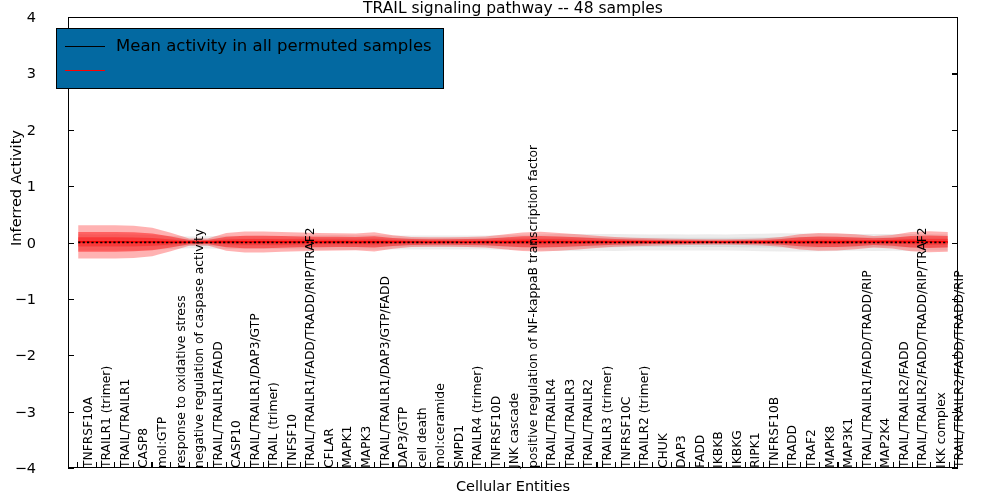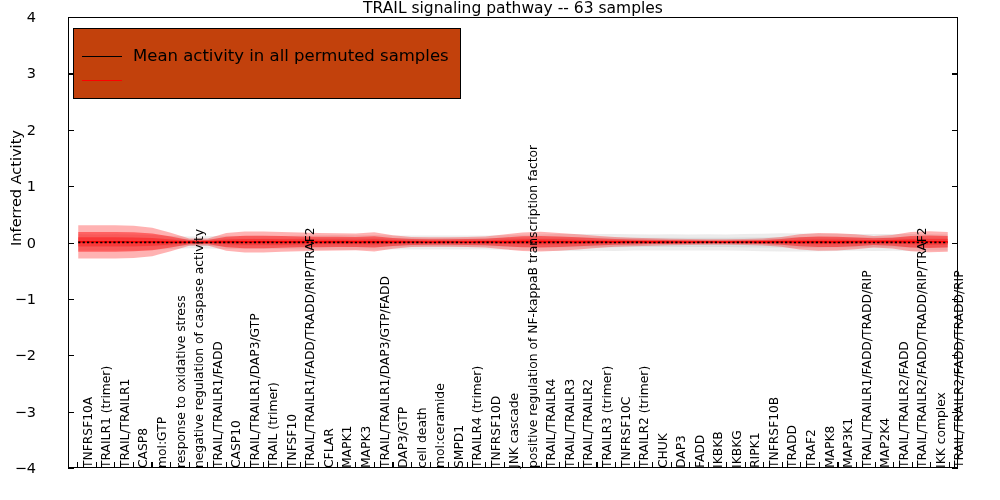--- a/index.html
+++ b/index.html
@@ -41,34 +41,34 @@
   .xtick-mark{position:absolute;top:462px;width:1.1px;height:6px;background:#000;}
   .xtick-label{
     position:absolute;top:468px;height:0;
     font-size:12.3px;line-height:12.3px;white-space:nowrap;
     transform-origin:left top;transform:rotate(-90deg);
     text-align:left;
   }
 
   
   #legend{
-    position:absolute;left:73px;top:28px;
-    border:1.1px solid #000;background:#c2410c;
-    padding:15px 11px 6px 8px;box-sizing:border-box;
+    position:absolute;left:56px;top:28px;
+    border:1.1px solid #000;background:#0369a1;
+    padding:5px 11px 6px 8px;box-sizing:border-box;
   }
   .legend-row{display:flex;align-items:center;height:24px;}
   .legend-swatch{width:40px;height:0;border-top-width:1.6px;border-top-style:solid;margin-right:11px;}
   .legend-text{font-size:16.5px;white-space:nowrap;line-height:16px;}
 </style>
 </head>
 <body>
 
 <div id="figure">
 
-  <div id="chart-title">TRAIL signaling pathway -- 63 samples</div>
+  <div id="chart-title">TRAIL signaling pathway -- 48 samples</div>
 
   <div id="y-axis-label">Inferred Activity</div>
 
   <div id="plot-area">
     <svg id="bands-svg" viewBox="0 0 890 451" preserveAspectRatio="none">
         <polygon points="9.27,217.33 27.81,217.38 46.35,217.33 64.90,217.38 83.44,218.06 101.98,218.85 120.52,219.52 139.06,219.29 157.60,218.79 176.15,218.85 194.69,218.79 213.23,218.85 231.77,218.35 250.31,218.11 268.85,218.06 287.40,218.11 305.94,218.06 324.48,218.41 343.02,218.35 361.56,218.41 380.10,218.35 398.65,218.41 417.19,218.35 435.73,218.11 454.27,217.77 472.81,217.38 491.35,216.89 509.90,216.94 528.44,216.89 546.98,216.94 565.52,217.33 584.06,217.38 602.60,217.33 621.15,217.38 639.69,217.33 658.23,217.38 676.77,216.89 695.31,216.65 713.85,216.30 732.40,216.36 750.94,216.59 769.48,216.94 788.02,216.89 806.56,216.94 825.10,216.89 843.65,216.94 862.19,217.33 880.73,217.38 880.73,233.51 862.19,233.45 843.65,233.94 825.10,233.89 806.56,233.94 788.02,233.89 769.48,233.94 750.94,234.18 732.40,234.53 713.85,234.47 695.31,234.24 676.77,233.89 658.23,233.51 639.69,233.45 621.15,233.51 602.60,233.45 584.06,233.51 565.52,233.45 546.98,233.94 528.44,233.89 509.90,233.94 491.35,233.89 472.81,233.51 454.27,233.01 435.73,232.77 417.19,232.42 398.65,232.48 380.10,232.42 361.56,232.48 343.02,232.42 324.48,232.48 305.94,232.72 287.40,232.77 268.85,232.72 250.31,232.77 231.77,232.42 213.23,232.04 194.69,231.98 176.15,232.04 157.60,231.98 139.06,231.60 120.52,231.25 101.98,232.04 83.44,232.72 64.90,233.51 46.35,233.45 27.81,233.51 9.27,233.45" fill="#8a8a8a" fill-opacity="0.16" stroke="none"></polygon>
         <polygon points="9.27,220.74 27.81,220.79 46.35,220.74 64.90,220.79 83.44,221.16 101.98,221.64 120.52,222.00 139.06,221.89 157.60,221.58 176.15,221.64 194.69,221.58 213.23,221.64 231.77,221.33 250.31,221.22 268.85,221.16 287.40,221.22 305.94,221.16 324.48,221.38 343.02,221.33 361.56,221.38 380.10,221.33 398.65,221.38 417.19,221.33 435.73,221.22 454.27,220.99 472.81,220.79 491.35,220.48 509.90,220.54 528.44,220.48 546.98,220.54 565.52,220.74 584.06,220.79 602.60,220.74 621.15,220.79 639.69,220.74 658.23,220.79 676.77,220.48 695.31,220.37 713.85,220.14 732.40,220.20 750.94,220.31 769.48,220.54 788.02,220.48 806.56,220.54 825.10,220.48 843.65,220.54 862.19,220.74 880.73,220.79 880.73,230.09 862.19,230.04 843.65,230.35 825.10,230.29 806.56,230.35 788.02,230.29 769.48,230.35 750.94,230.46 732.40,230.69 713.85,230.63 695.31,230.52 676.77,230.29 658.23,230.09 639.69,230.04 621.15,230.09 602.60,230.04 584.06,230.09 565.52,230.04 546.98,230.35 528.44,230.29 509.90,230.35 491.35,230.29 472.81,230.09 454.27,229.78 435.73,229.67 417.19,229.45 398.65,229.50 380.10,229.45 361.56,229.50 343.02,229.45 324.48,229.50 305.94,229.62 287.40,229.67 268.85,229.62 250.31,229.67 231.77,229.45 213.23,229.25 194.69,229.19 176.15,229.25 157.60,229.19 139.06,229.00 120.52,228.77 101.98,229.25 83.44,229.62 64.90,230.09 46.35,230.04 27.81,230.09 9.27,230.04" fill="#9a9a9a" fill-opacity="0.2" stroke="none"></polygon>
         <polygon points="9.27,208.08 27.81,208.08 46.35,208.08 64.90,208.70 83.44,210.67 101.98,215.75 120.52,221.44 139.06,221.58 157.60,216.01 176.15,214.39 194.69,214.39 213.23,215.01 231.77,215.58 250.31,215.95 268.85,216.25 287.40,216.50 305.94,215.15 324.48,218.11 343.02,220.03 361.56,220.28 380.10,220.28 398.65,220.03 417.19,219.36 435.73,217.38 454.27,215.41 472.81,214.79 491.35,215.84 509.90,217.13 528.44,218.62 546.98,219.92 565.52,220.72 584.06,221.22 602.60,221.77 621.15,222.02 639.69,222.26 658.23,222.26 676.77,222.02 695.31,221.46 713.85,219.92 732.40,217.13 750.94,215.89 769.48,216.14 788.02,217.33 806.56,219.01 825.10,217.89 843.65,215.04 862.19,214.22 880.73,214.85 880.73,234.69 862.19,235.31 843.65,234.38 825.10,231.53 806.56,230.42 788.02,232.21 769.48,233.51 750.94,233.75 732.40,232.51 713.85,229.84 695.31,228.41 676.77,227.97 658.23,227.72 639.69,227.72 621.15,227.97 602.60,228.22 584.06,228.66 565.52,229.15 546.98,229.84 528.44,231.02 509.90,232.51 491.35,233.70 472.81,234.63 454.27,234.01 435.73,232.27 417.19,230.52 398.65,229.95 380.10,229.71 361.56,229.71 343.02,229.95 324.48,231.76 305.94,234.50 287.40,233.37 268.85,233.62 250.31,233.81 231.77,234.18 213.23,234.86 194.69,235.48 176.15,235.48 157.60,233.87 139.06,228.52 120.52,228.88 101.98,234.35 83.44,239.20 64.90,240.95 46.35,241.57 27.81,241.57 9.27,241.57" fill="#ff0000" fill-opacity="0.3" stroke="none"></polygon>
         <polygon points="9.27,214.93 27.81,214.93 46.35,214.93 64.90,215.30 83.44,216.51 101.98,219.55 120.52,222.96 139.06,223.00 157.60,219.66 176.15,218.71 194.69,218.71 213.23,219.07 231.77,219.38 250.31,219.60 268.85,219.81 287.40,219.95 305.94,219.11 324.48,220.91 343.02,222.06 361.56,222.21 380.10,222.21 398.65,222.06 417.19,221.64 435.73,220.43 454.27,219.21 472.81,218.85 491.35,219.49 509.90,220.28 528.44,221.16 546.98,221.95 565.52,222.44 584.06,222.74 602.60,223.09 621.15,223.23 639.69,223.38 658.23,223.38 676.77,223.23 695.31,222.88 713.85,221.95 732.40,220.28 750.94,219.55 769.48,219.69 788.02,220.37 806.56,221.34 825.10,220.68 843.65,218.99 862.19,218.54 880.73,218.90 880.73,230.63 862.19,231.00 843.65,230.43 825.10,228.74 806.56,228.08 788.02,229.16 769.48,229.95 750.94,230.10 732.40,229.37 713.85,227.81 695.31,226.99 676.77,226.75 658.23,226.60 639.69,226.60 621.15,226.75 602.60,226.90 584.06,227.13 565.52,227.43 546.98,227.81 528.44,228.49 509.90,229.37 491.35,230.04 472.81,230.57 454.27,230.21 435.73,229.22 417.19,228.23 398.65,227.92 380.10,227.78 361.56,227.78 343.02,227.92 324.48,228.97 305.94,230.54 287.40,229.92 268.85,230.07 250.31,230.16 231.77,230.38 213.23,230.80 194.69,231.17 176.15,231.17 157.60,230.21 139.06,227.10 120.52,227.36 101.98,230.55 83.44,233.36 64.90,234.35 46.35,234.72 27.81,234.72 9.27,234.72" fill="#ff0000" fill-opacity="0.45" stroke="none"></polygon>
         <polygon points="9.27,220.26 27.81,220.26 46.35,220.26 64.90,220.43 83.44,221.05 101.98,222.51 120.52,224.15 139.06,224.10 157.60,222.50 176.15,222.06 194.69,222.06 213.23,222.23 231.77,222.34 250.31,222.44 268.85,222.57 287.40,222.64 305.94,222.19 324.48,223.08 343.02,223.64 361.56,223.71 380.10,223.71 398.65,223.64 417.19,223.41 435.73,222.79 454.27,222.17 472.81,222.00 491.35,222.33 509.90,222.73 528.44,223.13 546.98,223.53 565.52,223.79 584.06,223.92 602.60,224.11 621.15,224.18 639.69,224.25 658.23,224.25 676.77,224.18 695.31,223.99 713.85,223.53 732.40,222.73 750.94,222.39 769.48,222.46 788.02,222.74 806.56,223.15 825.10,222.85 843.65,222.07 862.19,221.89 880.73,222.06 880.73,227.47 862.19,227.64 843.65,227.35 825.10,226.57 806.56,226.27 788.02,226.80 769.48,227.19 750.94,227.26 732.40,226.92 713.85,226.23 695.31,225.88 676.77,225.80 658.23,225.74 639.69,225.74 621.15,225.80 602.60,225.87 584.06,225.95 565.52,226.09 546.98,226.23 528.44,226.51 509.90,226.92 491.35,227.20 472.81,227.42 454.27,227.25 435.73,226.85 417.19,226.46 398.65,226.35 380.10,226.28 361.56,226.28 343.02,226.35 324.48,226.80 305.94,227.46 287.40,227.24 268.85,227.30 250.31,227.32 231.77,227.42 213.23,227.64 194.69,227.81 176.15,227.81 157.60,227.37 139.06,226.00 120.52,226.18 101.98,227.59 83.44,228.83 64.90,229.22 46.35,229.39 27.81,229.39 9.27,229.39" fill="#ff2020" fill-opacity="0.55" stroke="none"></polygon>
@@ -198,20 +198,21 @@
       <div class="xtick-mark" style="left: 893.104px;"></div>
       <div class="xtick-label" style="left: 897.704px;">TRAIL/TRAILR2/FADD</div>
       <div class="xtick-mark" style="left: 911.646px;"></div>
       <div class="xtick-label" style="left: 916.246px;">TRAIL/TRAILR2/FADD/TRADD/RIP/TRAF2</div>
       <div class="xtick-mark" style="left: 930.188px;"></div>
       <div class="xtick-label" style="left: 934.788px;">IKK complex</div>
       <div class="xtick-mark" style="left: 948.729px;"></div>
       <div class="xtick-label" style="left: 953.329px;">TRAIL/TRAILR2/FADD/TRADD/RIP</div>
     </div>
 
+  <div id="x-axis-label">Cellular Entities</div>
 
   <div id="legend">
     <div class="legend-row">
       <span class="legend-swatch" style="border-top-color: rgb(0, 0, 0);"></span>
       <span class="legend-text">Mean activity in all permuted samples</span>
     </div>
     <div class="legend-row">
       <span class="legend-swatch" style="border-top-color: rgb(255, 0, 0);"></span>
     </div>
   </div>

